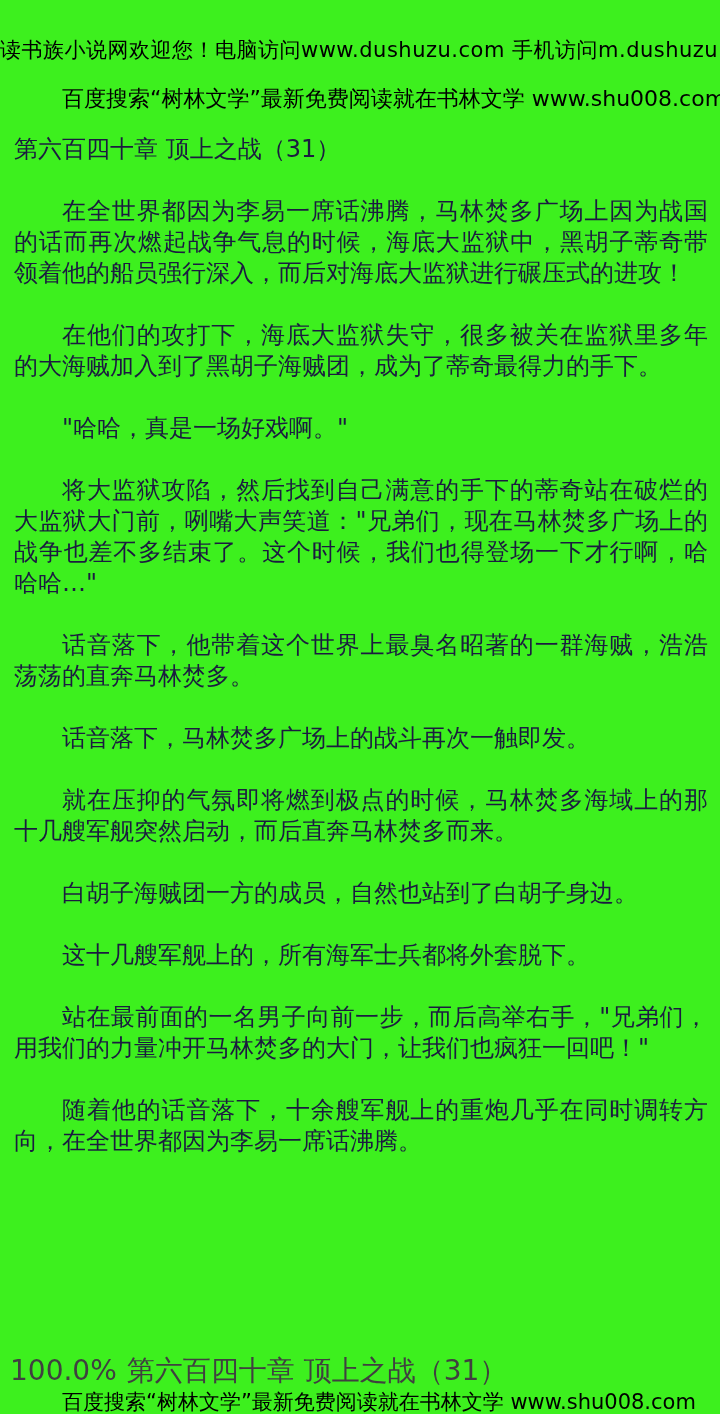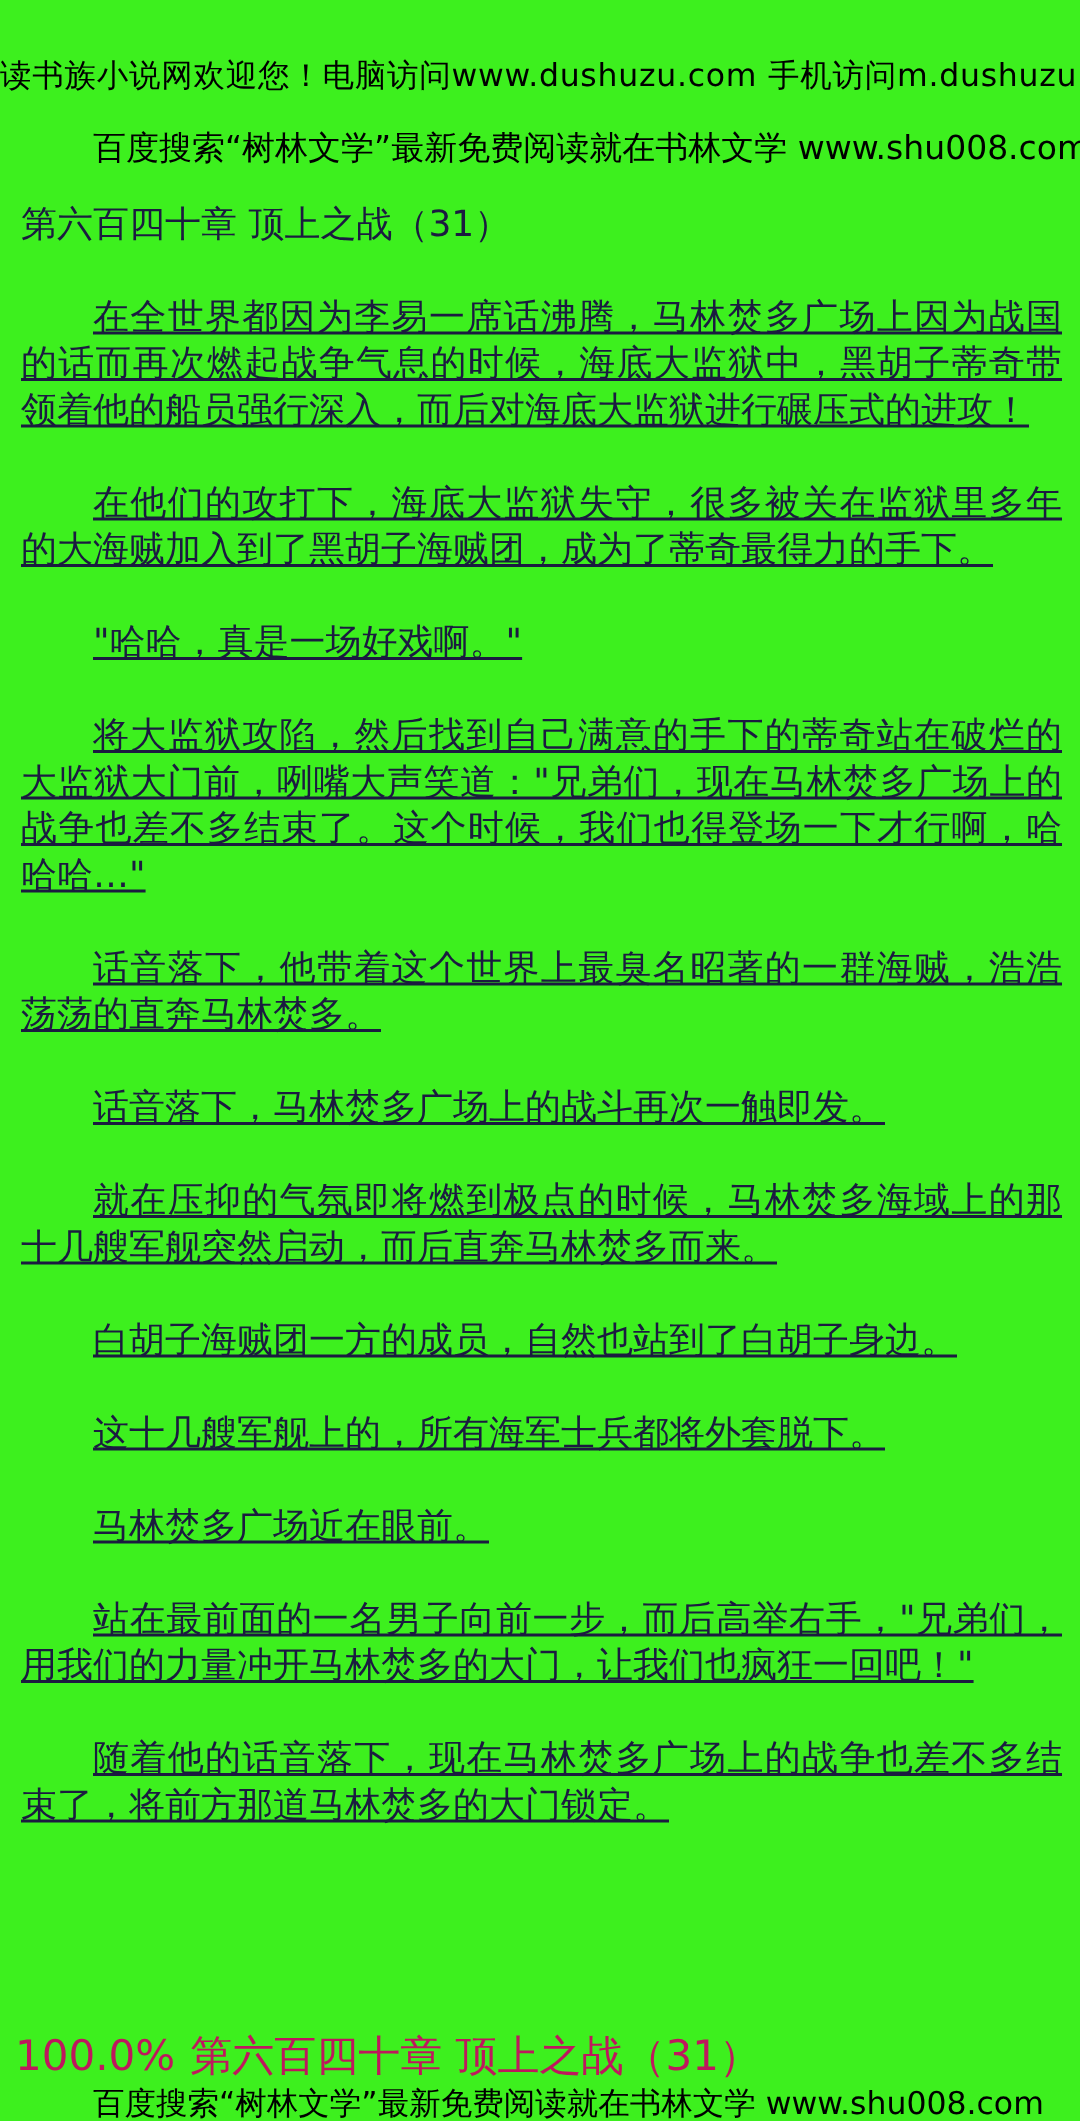--- a/index.html
+++ b/index.html
@@ -45,28 +45,27 @@
     font-size: 24px;
     font-weight: normal;
     margin: 0 0 0 0;
     line-height: 31px;
     text-indent: 0;
   }
   .reading-area p {
     margin: 31px 0 0 0;
     text-indent: 2em;
     word-break: break-all;
-    text-decoration: underline;
   }
   .footer-status {
     position: absolute;
     top: 1352px;
     left: 10px;
     font-size: 28px;
-    color: #be185d;
+    color: #404040;
     white-space: nowrap;
   }
   .footer-status .progress {
     margin-right: 10px;
   }
   .footer-ad {
     position: absolute;
     top: 1388px;
     left: 62px;
     font-size: 21px;
@@ -85,22 +84,21 @@
   <h1 class="chapter-title">第六百四十章 顶上之战（31）</h1>
   <p>在全世界都因为李易一席话沸腾，马林焚多广场上因为战国的话而再次燃起战争气息的时候，海底大监狱中，黑胡子蒂奇带领着他的船员强行深入，而后对海底大监狱进行碾压式的进攻！</p>
   <p>在他们的攻打下，海底大监狱失守，很多被关在监狱里多年的大海贼加入到了黑胡子海贼团，成为了蒂奇最得力的手下。</p>
   <p>"哈哈，真是一场好戏啊。"</p>
   <p>将大监狱攻陷，然后找到自己满意的手下的蒂奇站在破烂的大监狱大门前，咧嘴大声笑道："兄弟们，现在马林焚多广场上的战争也差不多结束了。这个时候，我们也得登场一下才行啊，哈哈哈…"</p>
   <p>话音落下，他带着这个世界上最臭名昭著的一群海贼，浩浩荡荡的直奔马林焚多。</p>
   <p>话音落下，马林焚多广场上的战斗再次一触即发。</p>
   <p>就在压抑的气氛即将燃到极点的时候，马林焚多海域上的那十几艘军舰突然启动，而后直奔马林焚多而来。</p>
   <p>白胡子海贼团一方的成员，自然也站到了白胡子身边。</p>
   <p>这十几艘军舰上的，所有海军士兵都将外套脱下。</p>
-  <p>马林焚多广场近在眼前。</p>
   <p>站在最前面的一名男子向前一步，而后高举右手，"兄弟们，用我们的力量冲开马林焚多的大门，让我们也疯狂一回吧！"</p>
-  <p>随着他的话音落下，现在马林焚多广场上的战争也差不多结束了，将前方那道马林焚多的大门锁定。</p>
+  <p>随着他的话音落下，十余艘军舰上的重炮几乎在同时调转方向，在全世界都因为李易一席话沸腾。</p>
 </div>
 
 <div class="footer-status">
   <span class="progress">100.0%</span><span>第六百四十章 顶上之战（31）</span>
 </div>
 
 <div class="footer-ad">百度搜索“树林文学”最新免费阅读就在书林文学 www.shu008.com</div>
 
 </body></html>

